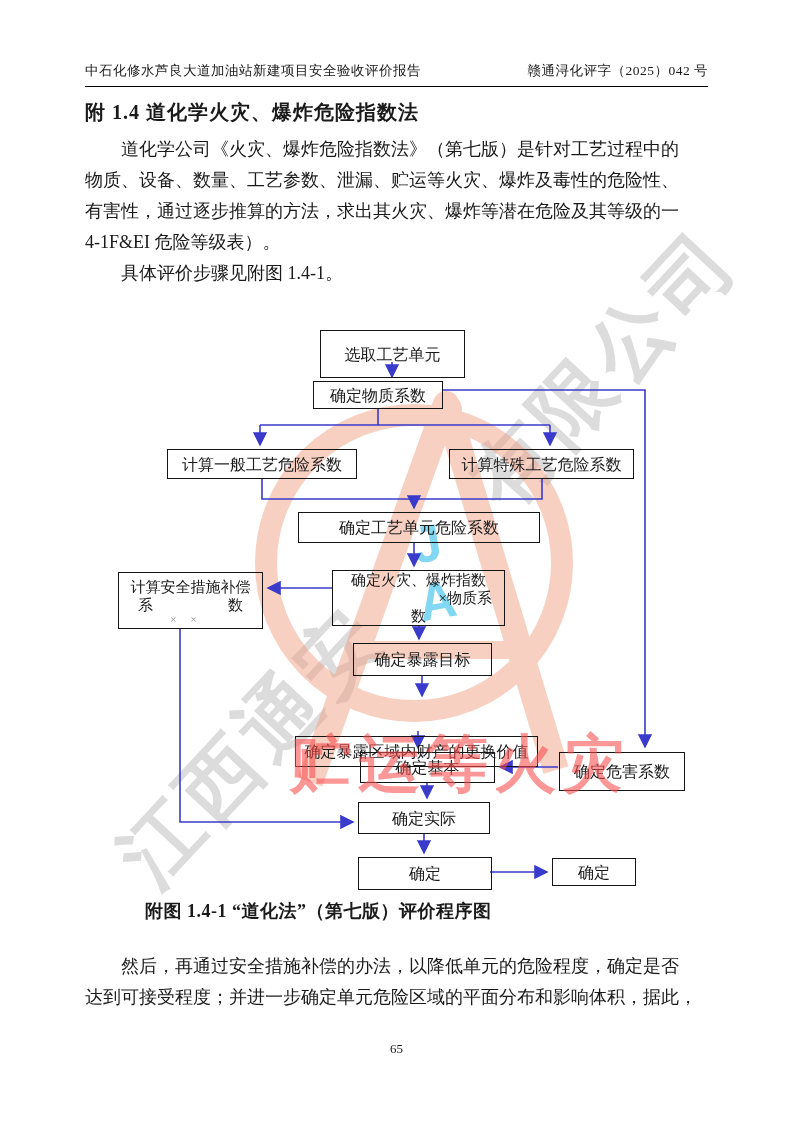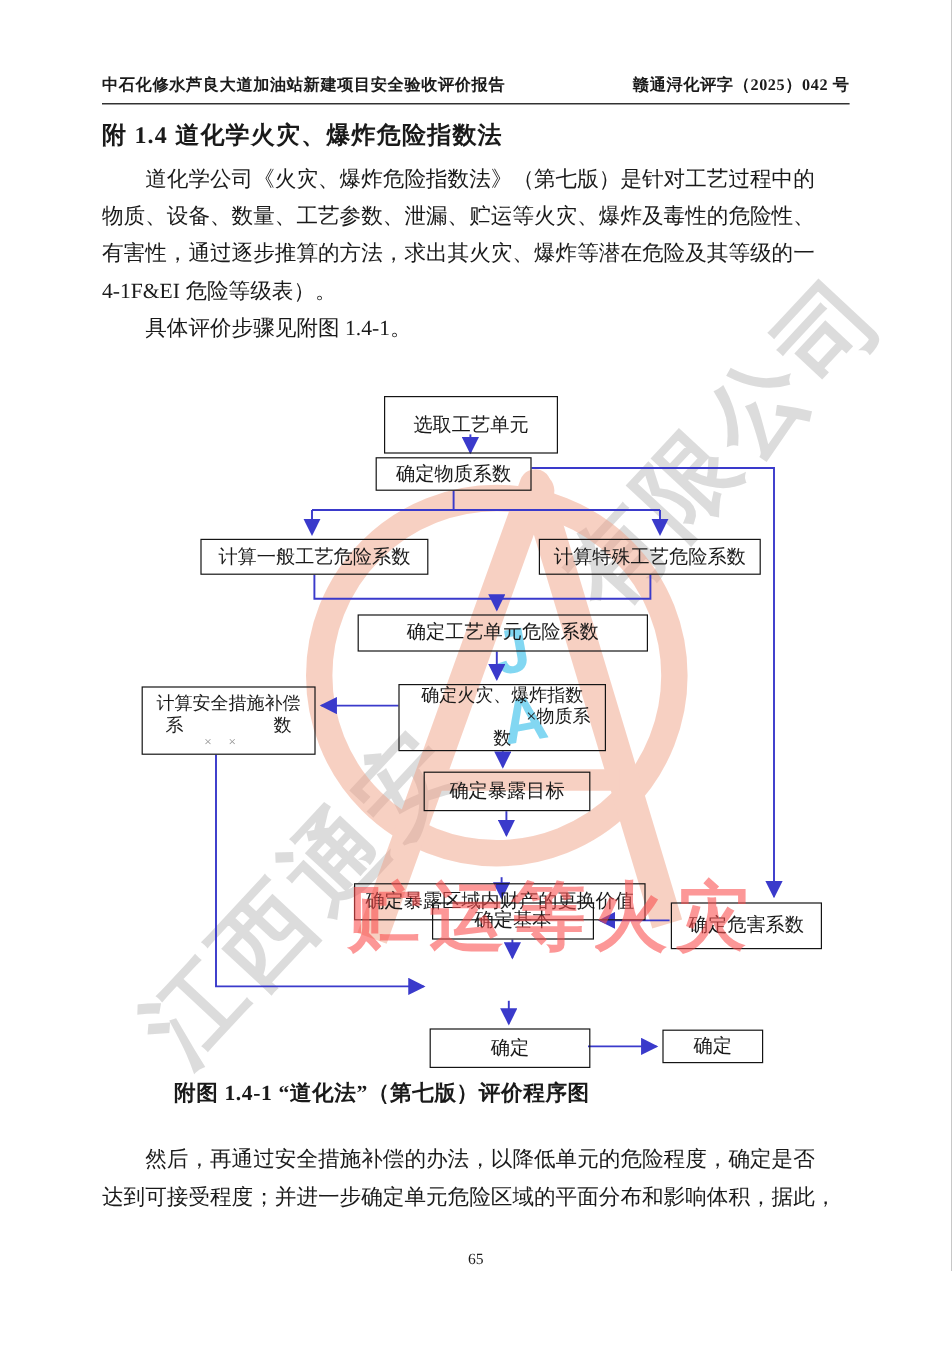--- a/index.html
+++ b/index.html
@@ -1,20 +1,20 @@
 <!DOCTYPE html>
 <html><head>
 <meta charset="utf-8">
 <style>
   html,body{margin:0;padding:0;background:#9a9a9a;}
   .page{position:relative;width:793px;height:1122px;margin:0 auto;background:#ffffff;
         overflow:hidden;font-family:"Liberation Serif","DejaVu Serif",serif;color:#1a1a1a;}
   
   .hdr{position:absolute;left:85px;right:85px;top:62px;display:flex;justify-content:space-between;
-       font-size:13.5px;font-weight:700;letter-spacing:.5px;}
+       font-size:13.5px;font-weight:400;letter-spacing:.5px;}
   .hdr-rule{position:absolute;left:85px;right:85px;top:86px;border-top:1.6px solid #000;}
   
   .sec-title{position:absolute;left:85px;top:99px;font-size:20px;font-weight:700;letter-spacing:1px;}
   .para{position:absolute;left:85px;width:624px;font-size:18px;line-height:31px;}
   .p1{top:134px;}
   .p2{top:951px;}
   .pline{white-space:nowrap;}
   .indent{padding-left:36px;}
   .caption{position:absolute;left:145px;top:899px;font-size:18px;font-weight:700;letter-spacing:.5px;}
   .pageno{position:absolute;left:0;right:0;top:1041px;text-align:center;font-size:13px;}
@@ -131,20 +131,21 @@
   <div class="fbox multi b-comp">
     <div class="fl-c">计算安全措施补偿</div>
     <div class="fl-c">系　　　　　数</div>
     <div class="fl-dim">××</div>
   </div>
 
   <div class="fbox b-expo">确定暴露目标</div>
   <div class="fbox b-repl">确定暴露区域内财产的更换价值</div>
   <div class="fbox b-base">确定基本</div>
   <div class="fbox b-dmg">确定危害系数</div>
+  <div class="fbox b-act">确定实际</div>
   <div class="fbox b-bl">确定</div>
   <div class="fbox b-br">确定</div>
 
   <div class="wm-red">贮运等火灾</div>
 
   <div class="caption">附图 1.4-1 “道化法”（第七版）评价程序图</div>
 
   <div class="para p2">
     <div class="pline indent">然后，再通过安全措施补偿的办法，以降低单元的危险程度，确定是否</div>
     <div class="pline">达到可接受程度；并进一步确定单元危险区域的平面分布和影响体积，据此，</div>

